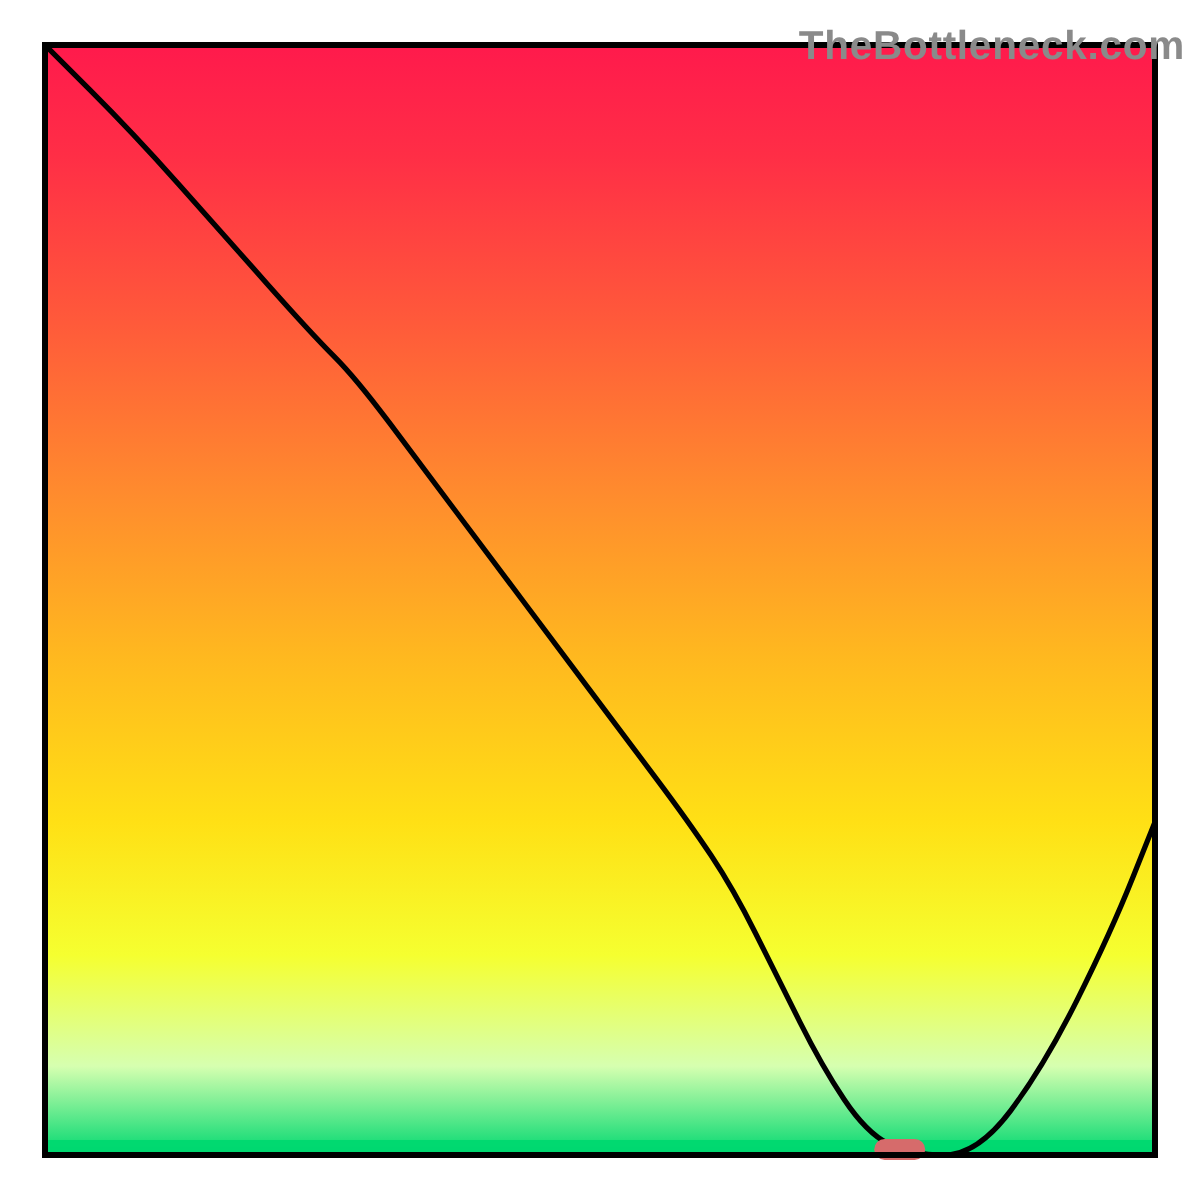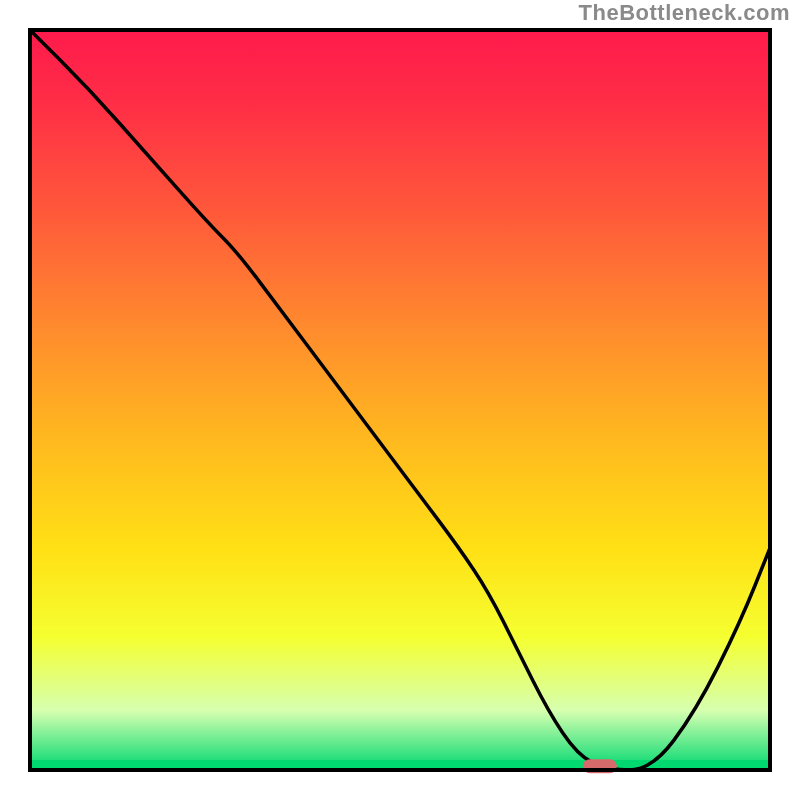--- a/index.html
+++ b/index.html
@@ -11,23 +11,23 @@
     font-family: Arial, Helvetica, sans-serif;
     overflow: hidden;
   }
   .wrapper {
     position: relative;
     width: 800px;
     height: 800px;
   }
   .attribution {
     position: absolute;
-    top: 0;
+    top: 15px;
     right: 10px;
-    font-size: 22px;
+    font-size: 27px;
     font-weight: bold;
     color: #8a8a8a;
     letter-spacing: 0.5px;
     z-index: 10;
   }
   svg.chart {
     position: absolute;
     left: 0;
     top: 0;
   }

